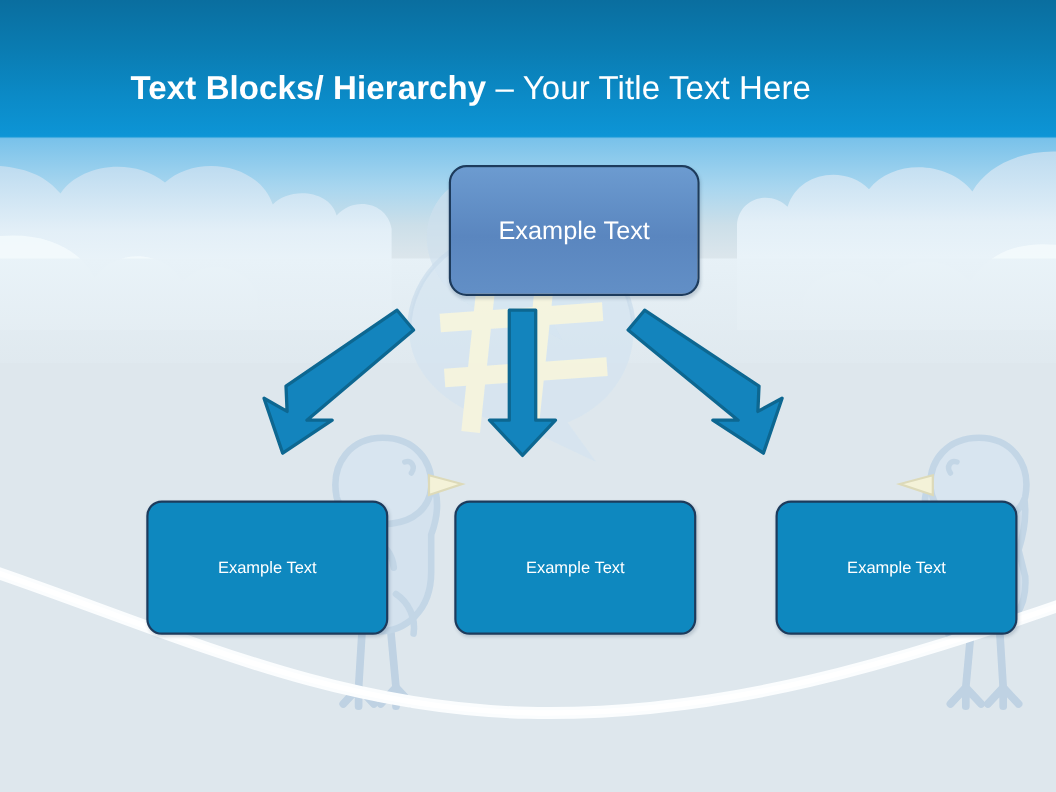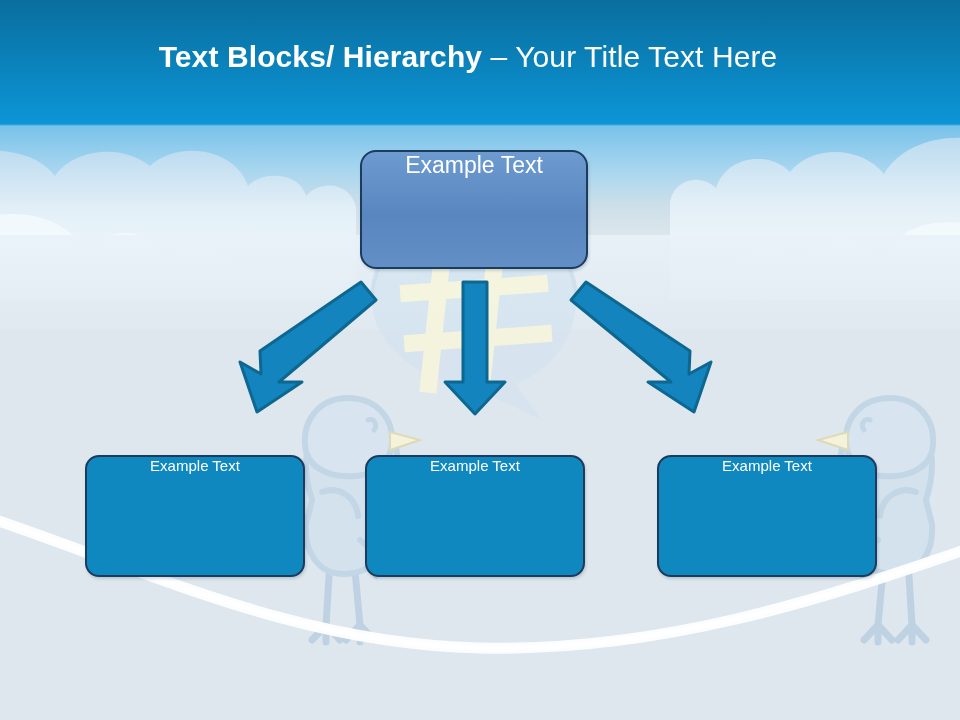--- a/index.html
+++ b/index.html
@@ -41,43 +41,44 @@
         #dfe8ed 420px,
         #dee7ed 720px);
   }
 
   .clouds { pointer-events: none; }
 
   
   .title {
     position: absolute;
     left: 0;
-    top: 40px;
+    top: 64px;
     width: 856px;
     text-align: center;
     color: #ffffff;
     font-size: 30px;
     letter-spacing: .1px;
     white-space: nowrap;
-    padding-left: 40px;
   }
   .title .bold { font-weight: bold; }
   .title .reg  { font-weight: normal; }
 
   
   .node {
     position: absolute;
     box-sizing: border-box;
     border: 2.5px solid #1d3b5c;
     border-radius: 14px;
     display: flex;
+    align-items: center;
     justify-content: center;
     color: #ffffff;
     text-align: center;
     box-shadow: 1px 2px 3px rgba(20,50,80,0.18);
+    margin-left: 48px;
   }
 
   .node-top {
     left: 360px;
     top: 150px;
     width: 228px;
     height: 119px;
     background: linear-gradient(to bottom, #6c9bd0 0%, #5a86bf 55%, #628fc6 100%);
     font-size: 23px;
     border-radius: 16px;

